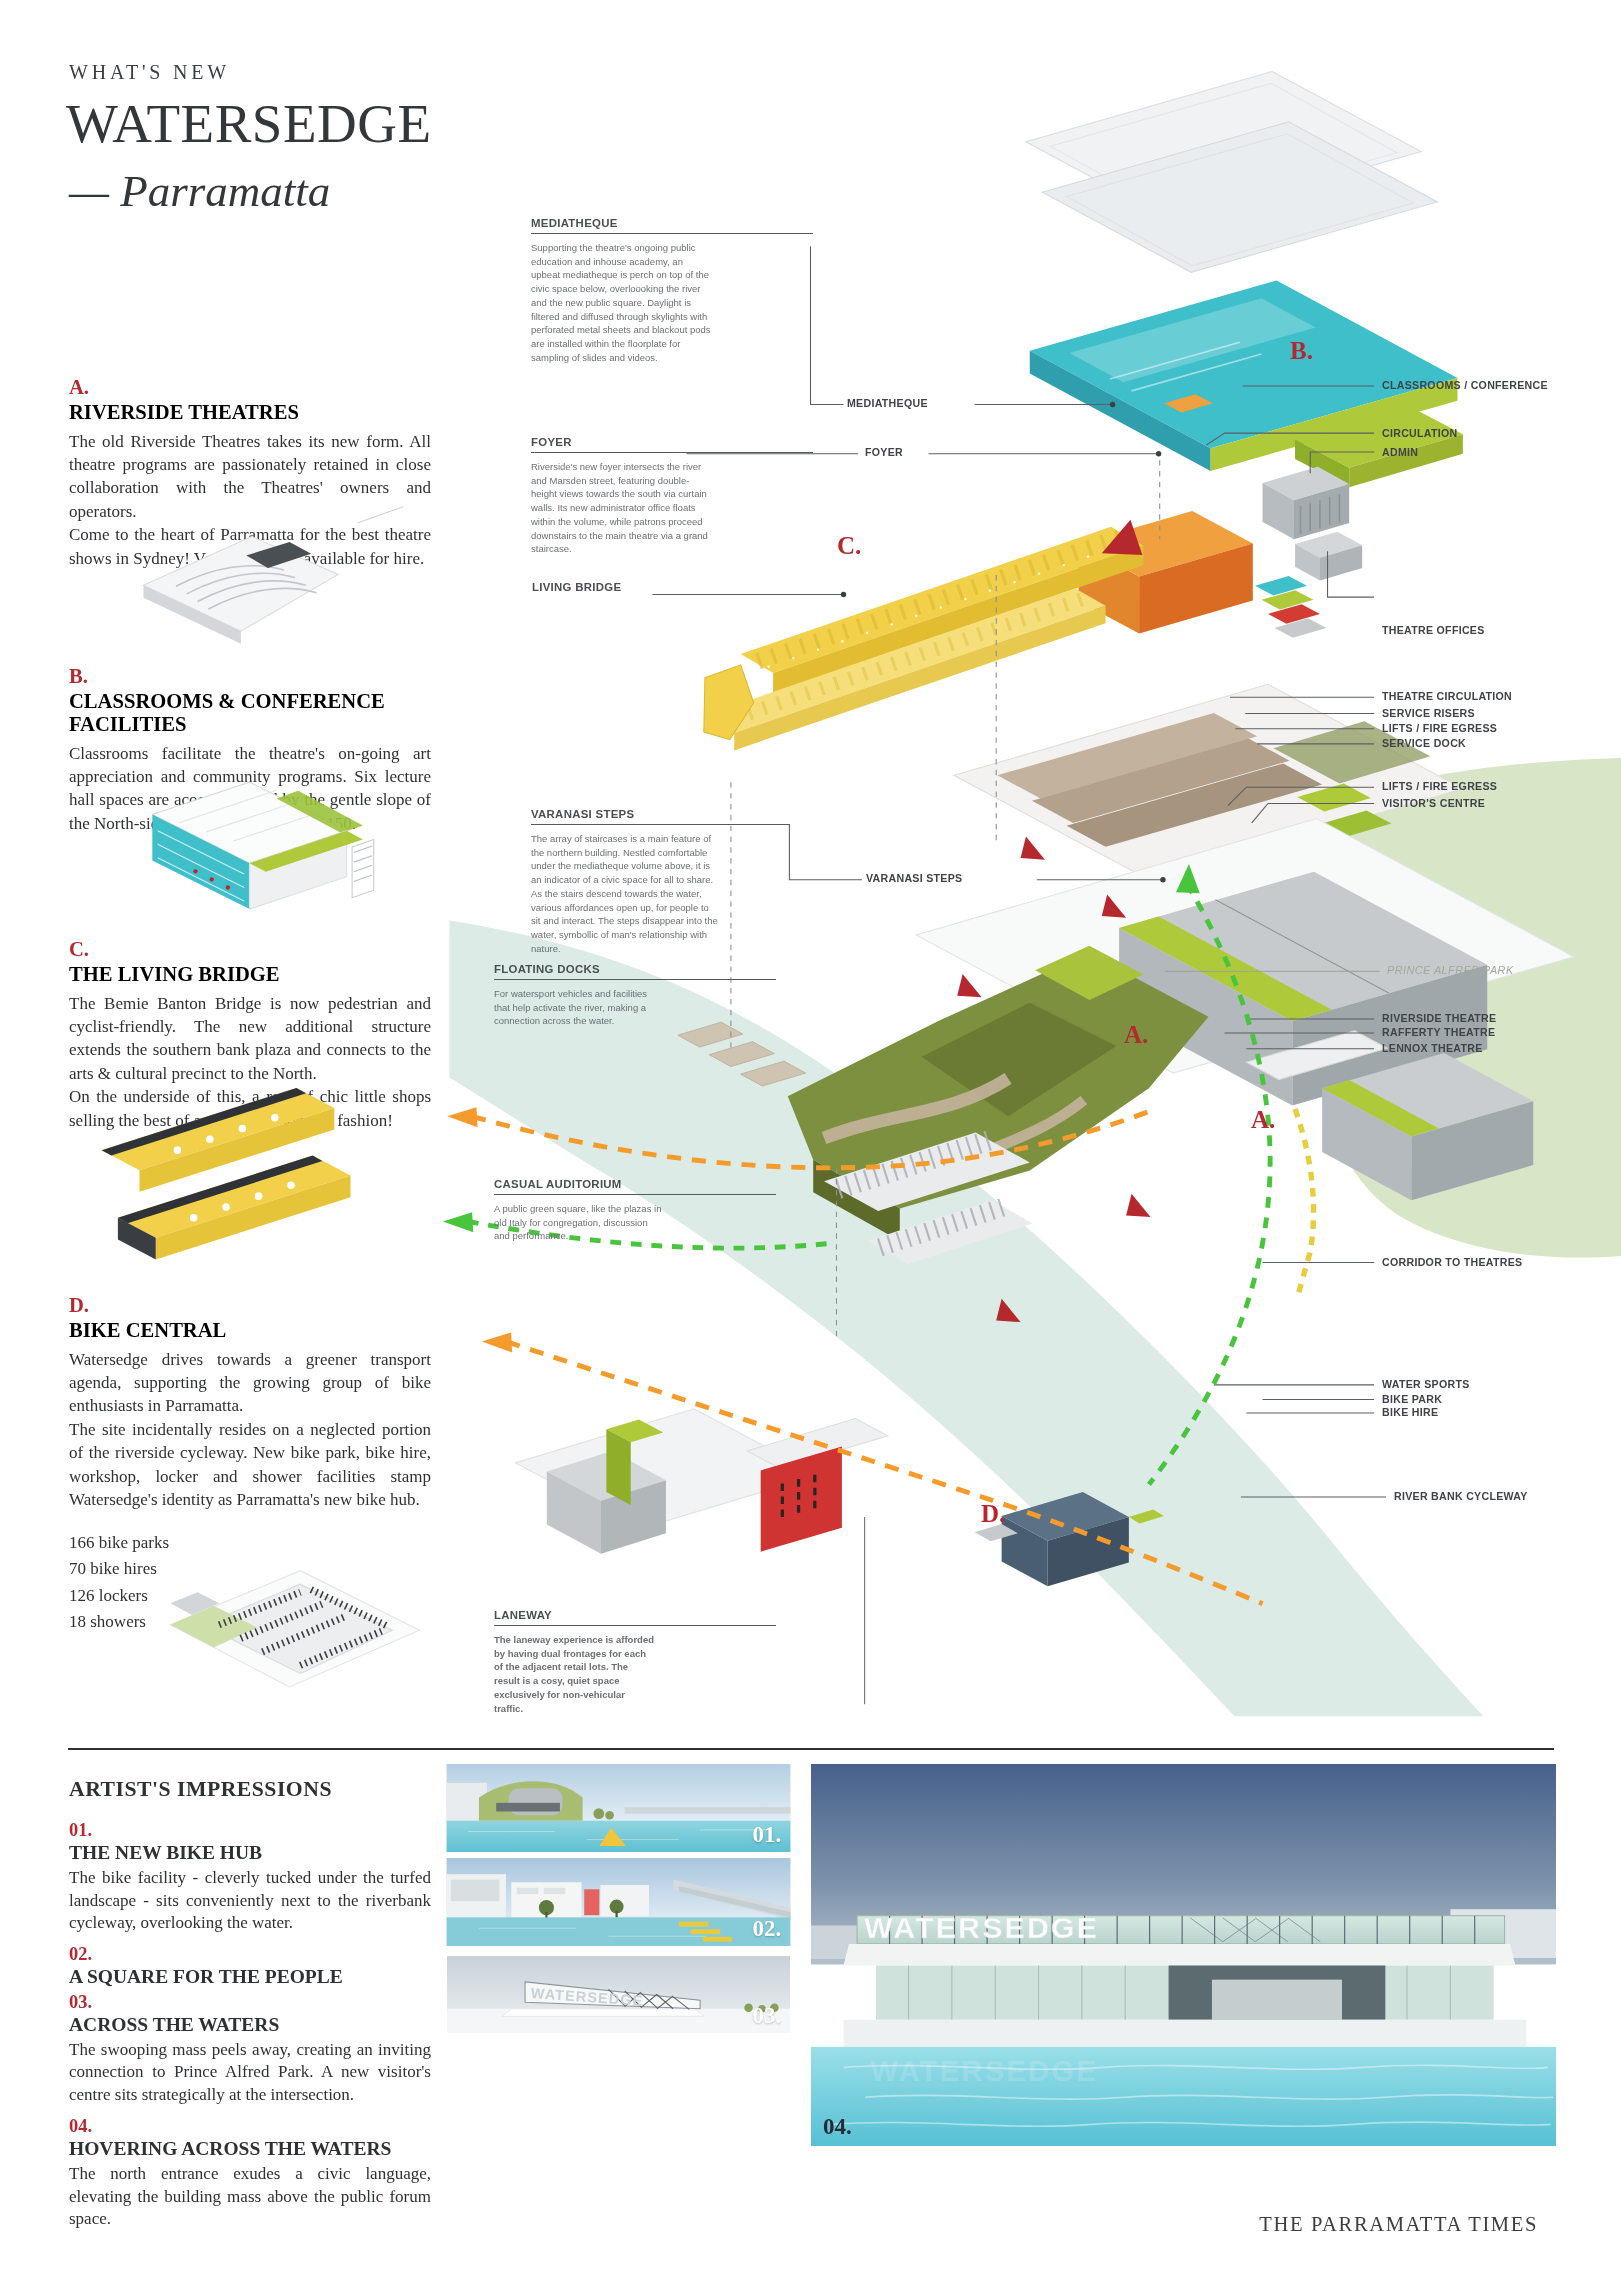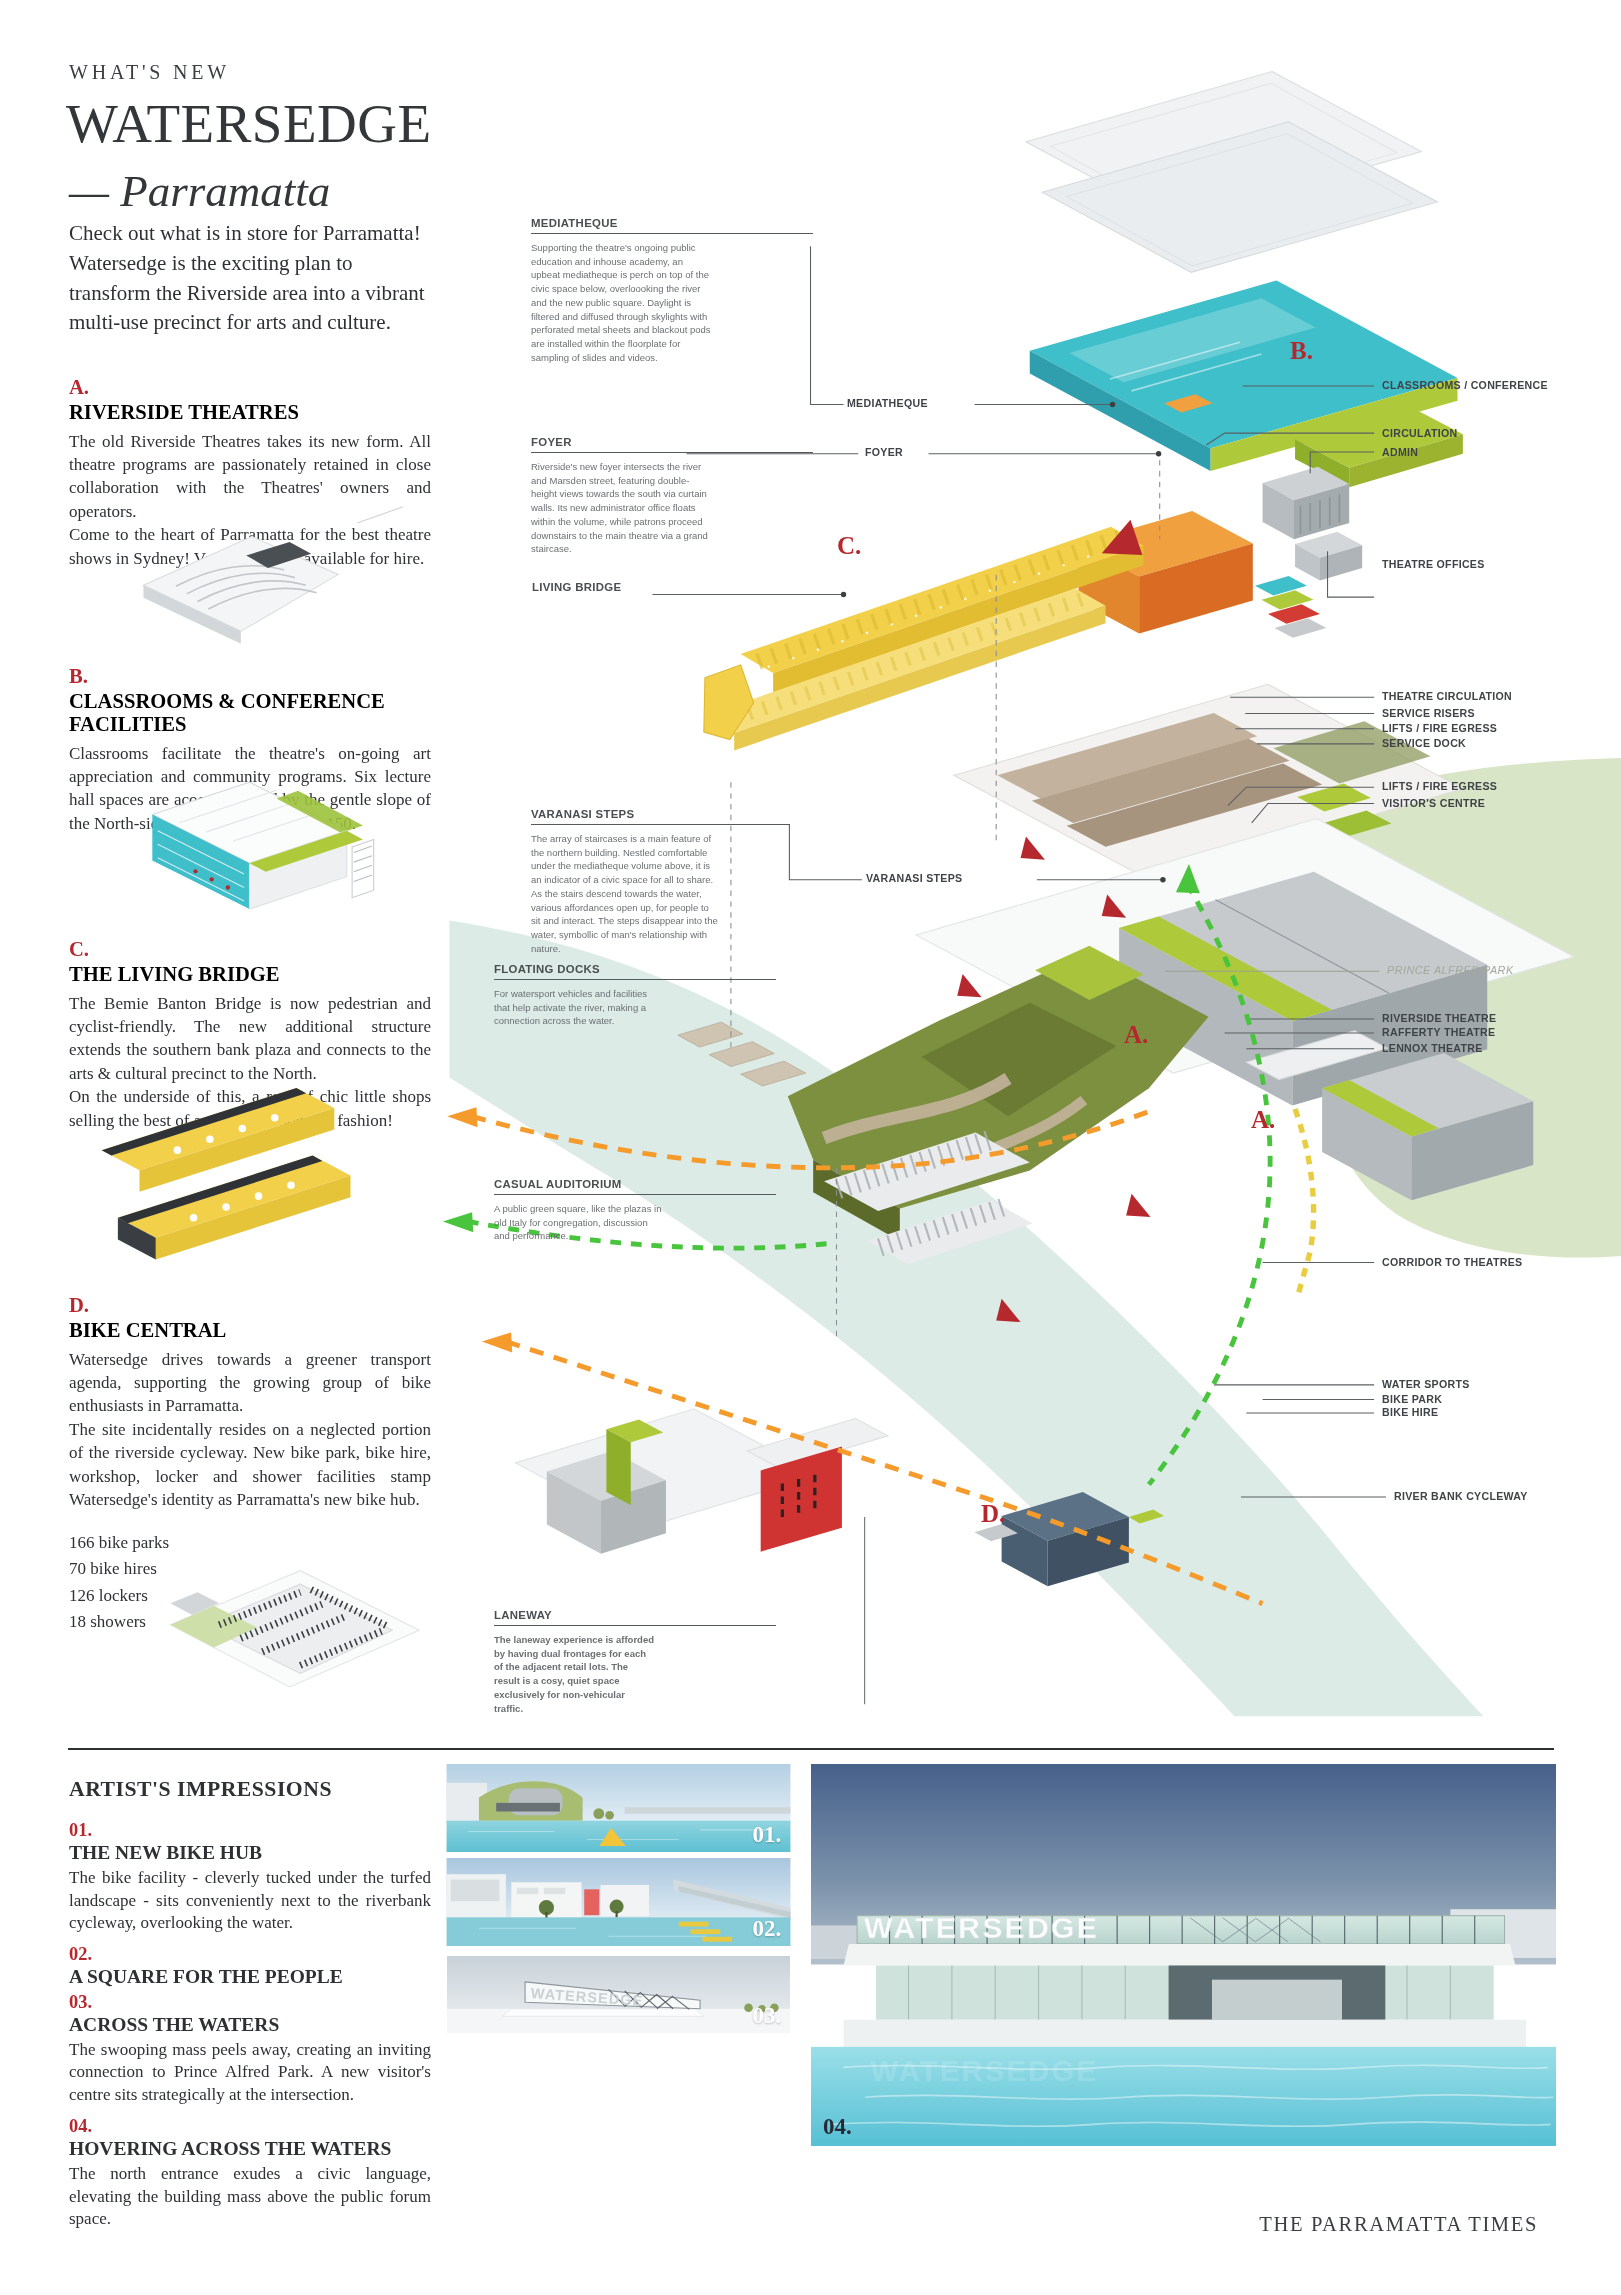--- a/index.html
+++ b/index.html
@@ -246,21 +246,20 @@
       <polygon points="2045,1652 2080,1695 2035,1692"></polygon>
       <polygon points="1778,1799 1813,1842 1768,1839"></polygon>
       <polygon points="2090,2205 2125,2248 2080,2245"></polygon>
       <polygon points="1850,2399 1885,2442 1840,2439"></polygon>
     </g>
   </svg>
 
   <div class="abs kicker" style="left:69px;top:61px;">WHAT'S NEW</div>
   <div class="abs title" style="left:66px;top:96px;">WATERSEDGE</div>
   <div class="abs subtitle" style="left:69px;top:169px;">— Parramatta</div>
-  <div class="abs intro" style="left:69px;top:219px;">Check out what is in store for Parramatta! Watersedge is the exciting plan to transform the Riverside area into a vibrant multi-use precinct for arts and culture.</div>
 
   <div class="abs section" style="left:69px;top:376px;">
     <div class="sec-letter">A.</div>
     <div class="sec-heading">RIVERSIDE THEATRES</div>
     <div class="sec-body">The old Riverside Theatres takes its new form. All theatre programs are  passionately retained in close collaboration with the Theatres' owners and operators.
 Come to the heart of Parramatta for the best theatre shows in Sydney! Venues are also available for hire.</div>
   </div>
   <svg class="abs" style="left:111px;top:504px;" width="303" height="157" viewBox="0 0 560 290">
     <path d="M455 35 L540 5" stroke="#cfd2d4" stroke-width="2" fill="none"></path>
     <path d="M60 150 L260 60 L420 130 L240 235 Z" fill="#f4f5f6" stroke="#d9dcde" stroke-width="2"></path>
@@ -373,21 +372,21 @@
   </div>
   <div class="abs ann ann-title" style="left:532px;top:581px;">LIVING BRIDGE</div>
 
   <div class="abs dlabel" style="left:847px;top:397px;">MEDIATHEQUE</div>
   <div class="abs dlabel" style="left:865px;top:446px;">FOYER</div>
   <div class="abs dlabel" style="left:866px;top:872px;">VARANASI STEPS</div>
 
   <div class="abs dlabel" style="left:1382px;top:379px;">CLASSROOMS / CONFERENCE</div>
   <div class="abs dlabel" style="left:1382px;top:427px;">CIRCULATION</div>
   <div class="abs dlabel" style="left:1382px;top:446px;">ADMIN</div>
-  <div class="abs dlabel" style="left:1382px;top:558px;">THEATRE OFFICES</div>
+  <div class="abs dlabel" style="left:1382px;top:624px;">THEATRE OFFICES</div>
   <div class="abs dlabel" style="left:1382px;top:690px;">THEATRE CIRCULATION</div>
   <div class="abs dlabel" style="left:1382px;top:707px;">SERVICE RISERS</div>
   <div class="abs dlabel" style="left:1382px;top:722px;">LIFTS / FIRE EGRESS</div>
   <div class="abs dlabel" style="left:1382px;top:737px;">SERVICE DOCK</div>
   <div class="abs dlabel" style="left:1382px;top:780px;">LIFTS / FIRE EGRESS</div>
   <div class="abs dlabel" style="left:1382px;top:797px;">VISITOR'S CENTRE</div>
   <div class="abs dlabel-italic" style="left:1387px;top:964px;">PRINCE ALFRED PARK</div>
   <div class="abs dlabel" style="left:1382px;top:1012px;">RIVERSIDE THEATRE</div>
   <div class="abs dlabel" style="left:1382px;top:1026px;">RAFFERTY THEATRE</div>
   <div class="abs dlabel" style="left:1382px;top:1042px;">LENNOX THEATRE</div>

